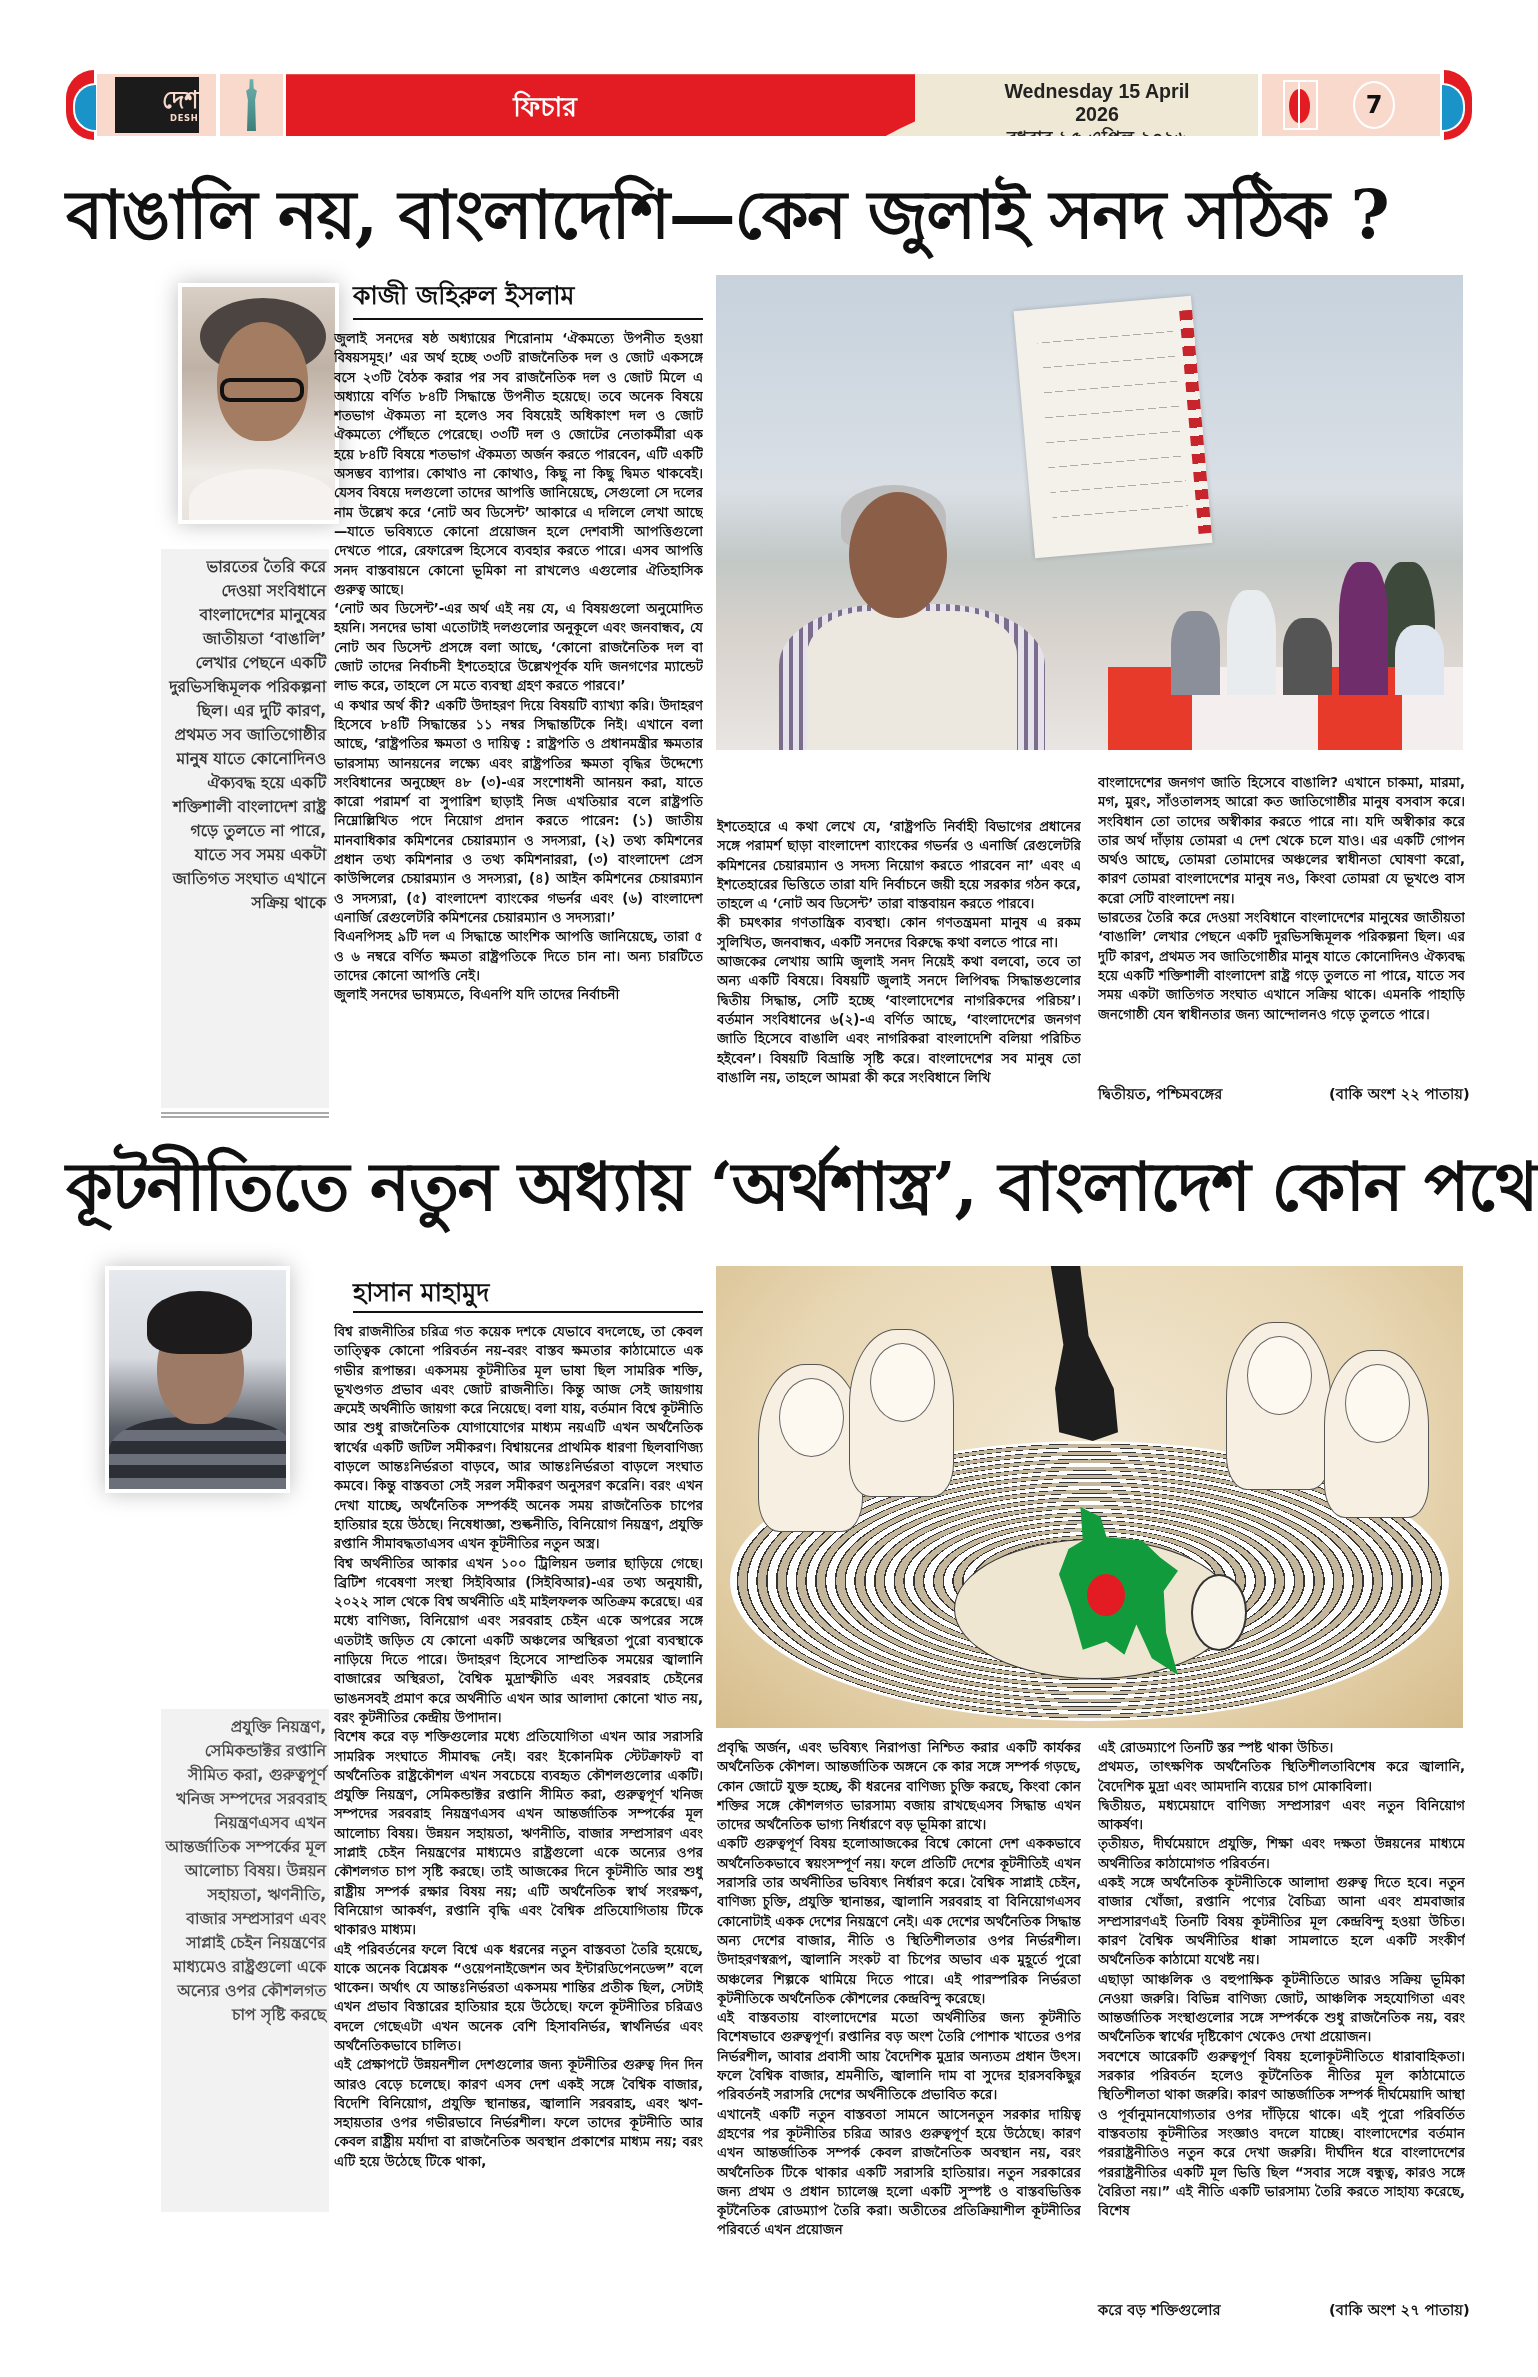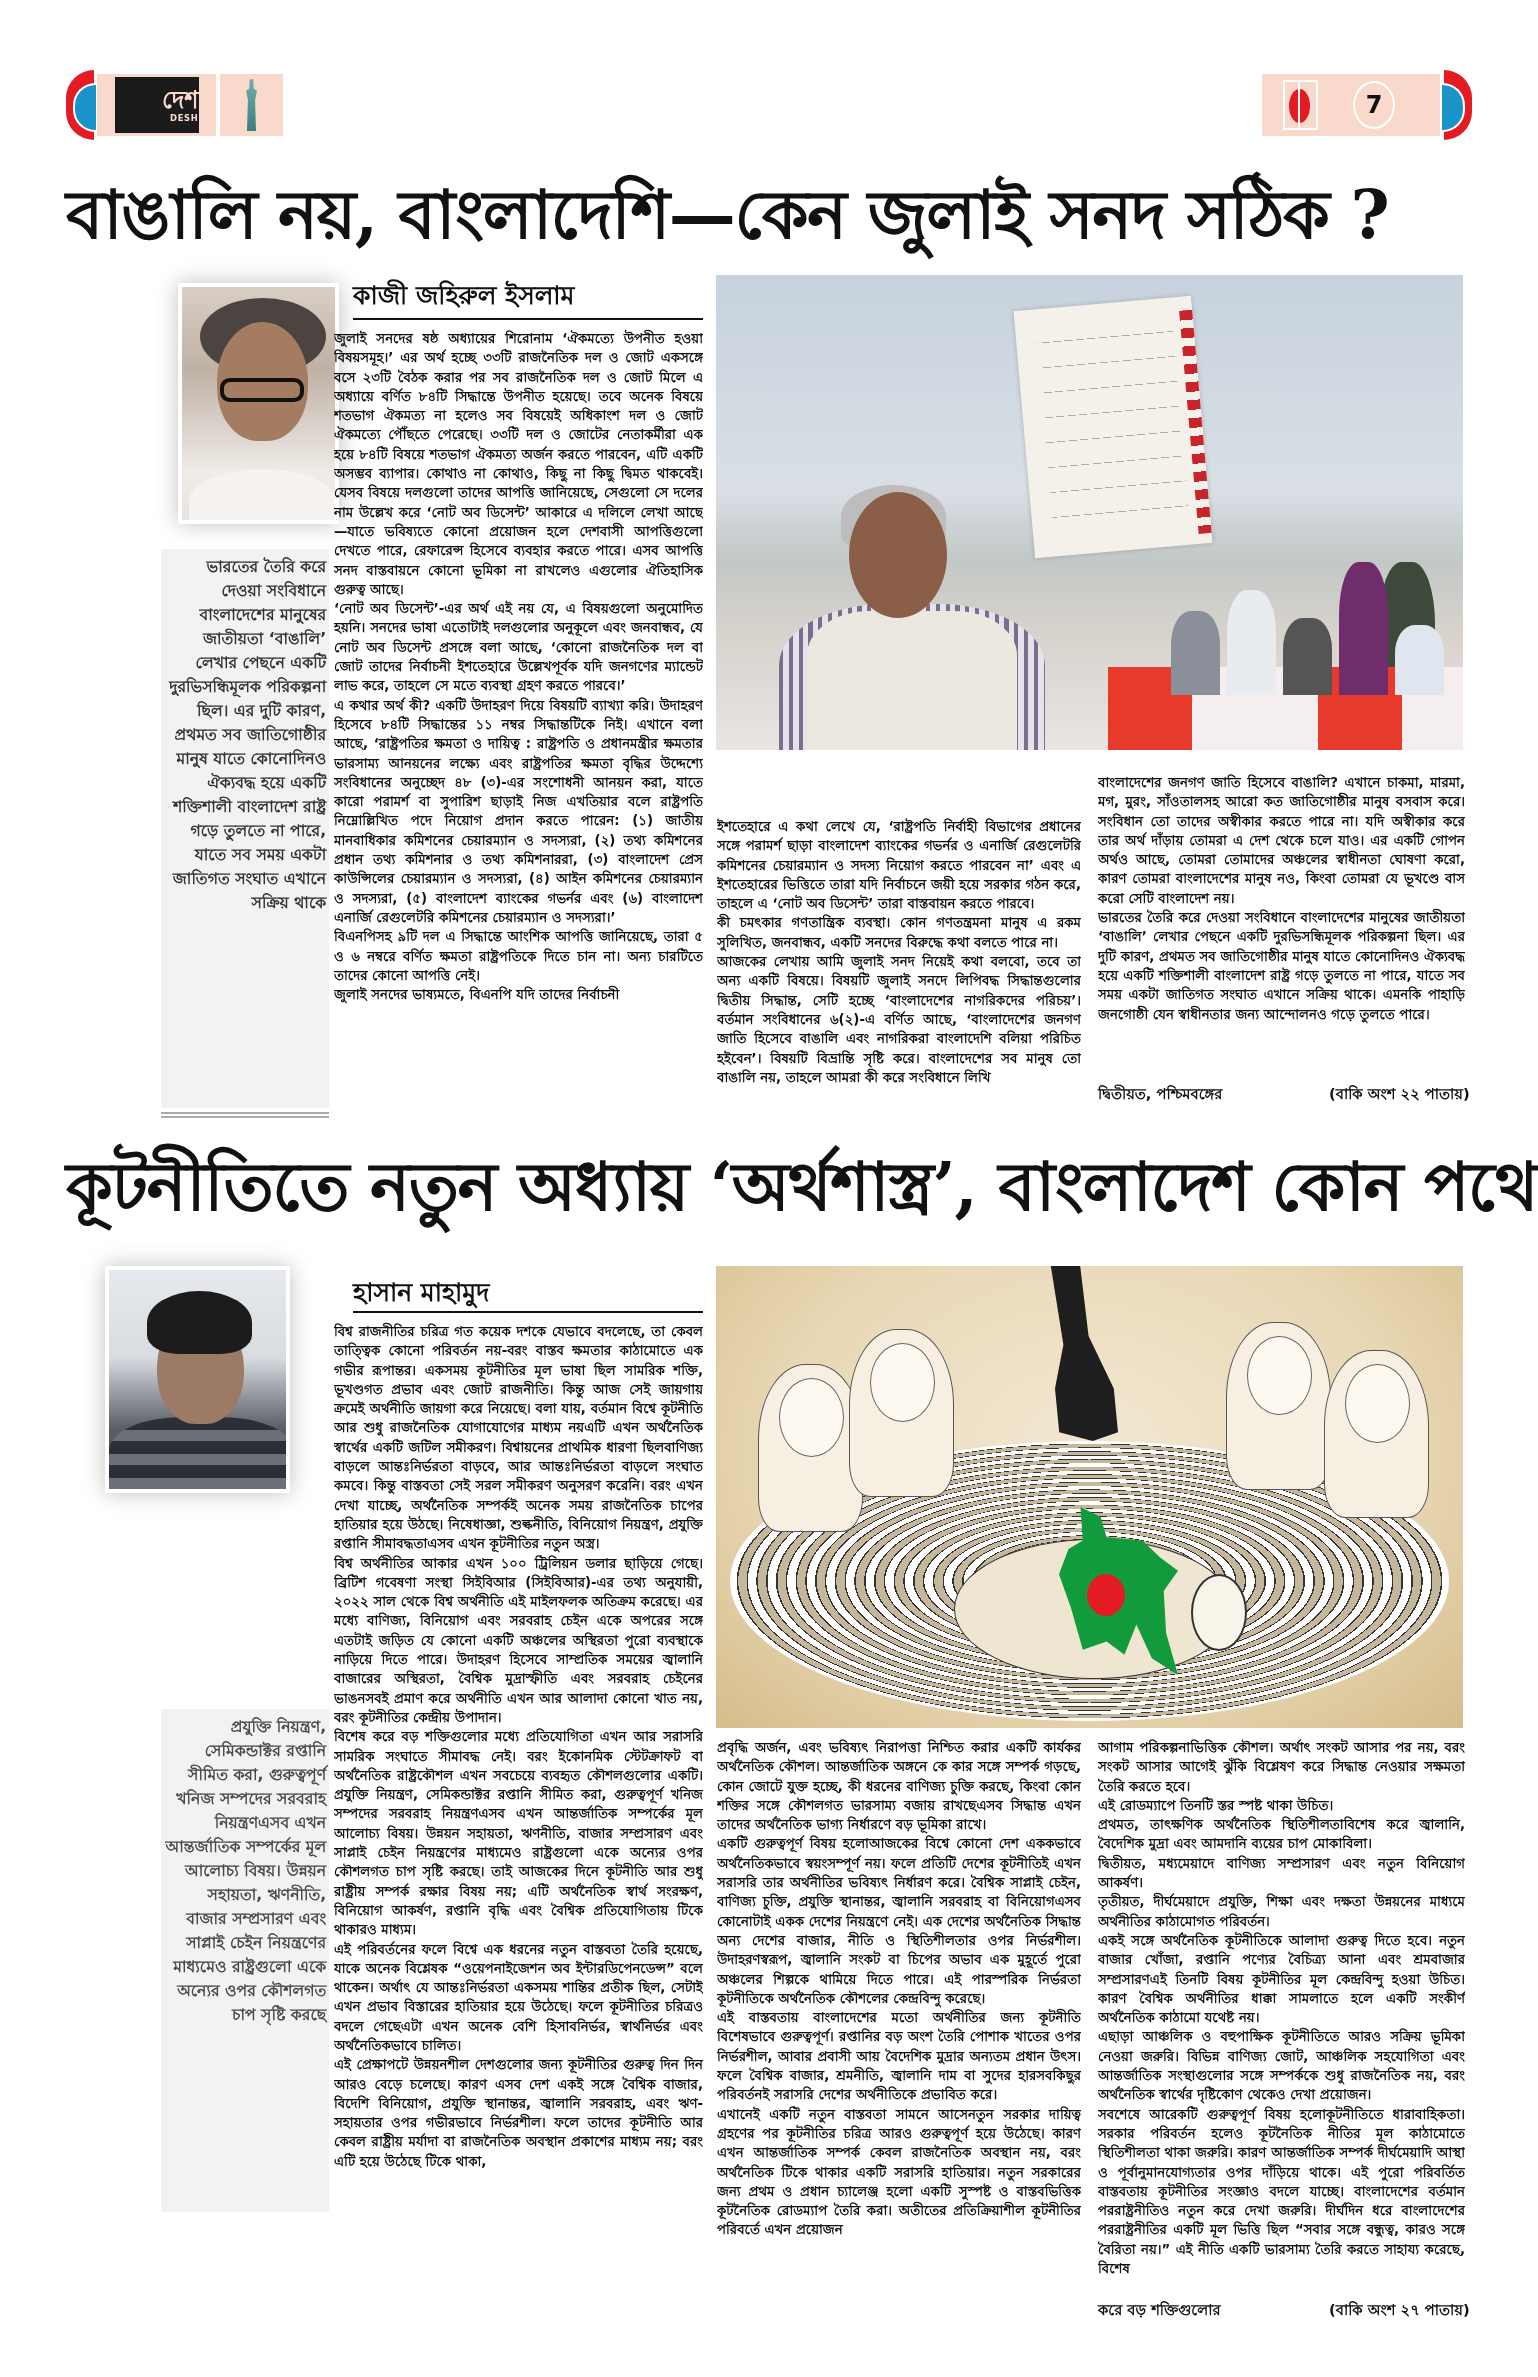--- a/index.html
+++ b/index.html
@@ -111,20 +111,28 @@
   <div class="cap-left"></div>
   <div class="logo-box">
     <div class="logo">
       <span>দেশ</span>
       <small>DESH</small>
     </div>
   </div>
   <div class="statue-box">
     <div class="statue"></div>
   </div>
+  <div class="section-band">
+    <div class="section-red"></div>
+    <div class="section-label">ফিচার</div>
+    <div class="date-block">
+      <div class="date-en">Wednesday 15 April 2026</div>
+      <div class="date-bn">বুধবার ১৫ এপ্রিল ২০২৬</div>
+    </div>
+  </div>
   <div class="page-box">
     <div class="flag-icon"></div>
     <div class="page-num">7</div>
   </div>
   <div class="cap-right"></div>
 </header>
 
 <h1 class="headline headline-1">বাঙালি নয়, বাংলাদেশি—কেন জুলাই সনদ সঠিক ?</h1>
 
 <div class="author-photo photo-1">
@@ -216,21 +224,20 @@
   <div class="compass"></div>
 </div>
 
 <div class="col a2-c2">
   <p>প্রবৃদ্ধি অর্জন, এবং ভবিষ্যৎ নিরাপত্তা নিশ্চিত করার একটি কার্যকর অর্থনৈতিক কৌশল। আন্তর্জাতিক অঙ্গনে কে কার সঙ্গে সম্পর্ক গড়ছে, কোন জোটে যুক্ত হচ্ছে, কী ধরনের বাণিজ্য চুক্তি করছে, কিংবা কোন শক্তির সঙ্গে কৌশলগত ভারসাম্য বজায় রাখছেএসব সিদ্ধান্ত এখন তাদের অর্থনৈতিক ভাগ্য নির্ধারণে বড় ভূমিকা রাখে।</p>
   <p>একটি গুরুত্বপূর্ণ বিষয় হলোআজকের বিশ্বে কোনো দেশ এককভাবে অর্থনৈতিকভাবে স্বয়ংসম্পূর্ণ নয়। ফলে প্রতিটি দেশের কূটনীতিই এখন সরাসরি তার অর্থনীতির ভবিষ্যৎ নির্ধারণ করে। বৈশ্বিক সাপ্লাই চেইন, বাণিজ্য চুক্তি, প্রযুক্তি স্থানান্তর, জ্বালানি সরবরাহ বা বিনিয়োগএসব কোনোটাই একক দেশের নিয়ন্ত্রণে নেই। এক দেশের অর্থনৈতিক সিদ্ধান্ত অন্য দেশের বাজার, নীতি ও স্থিতিশীলতার ওপর নির্ভরশীল। উদাহরণস্বরূপ, জ্বালানি সংকট বা চিপের অভাব এক মুহূর্তে পুরো অঞ্চলের শিল্পকে থামিয়ে দিতে পারে। এই পারস্পরিক নির্ভরতা কূটনীতিকে অর্থনৈতিক কৌশলের কেন্দ্রবিন্দু করেছে।</p>
   <p>এই বাস্তবতায় বাংলাদেশের মতো অর্থনীতির জন্য কূটনীতি বিশেষভাবে গুরুত্বপূর্ণ। রপ্তানির বড় অংশ তৈরি পোশাক খাতের ওপর নির্ভরশীল, আবার প্রবাসী আয় বৈদেশিক মুদ্রার অন্যতম প্রধান উৎস। ফলে বৈশ্বিক বাজার, শ্রমনীতি, জ্বালানি দাম বা সুদের হারসবকিছুর পরিবর্তনই সরাসরি দেশের অর্থনীতিকে প্রভাবিত করে।</p>
   <p>এখানেই একটি নতুন বাস্তবতা সামনে আসেনতুন সরকার দায়িত্ব গ্রহণের পর কূটনীতির চরিত্র আরও গুরুত্বপূর্ণ হয়ে উঠেছে। কারণ এখন আন্তর্জাতিক সম্পর্ক কেবল রাজনৈতিক অবস্থান নয়, বরং অর্থনৈতিক টিকে থাকার একটি সরাসরি হাতিয়ার। নতুন সরকারের জন্য প্রথম ও প্রধান চ্যালেঞ্জ হলো একটি সুস্পষ্ট ও বাস্তবভিত্তিক কূটনৈতিক রোডম্যাপ তৈরি করা। অতীতের প্রতিক্রিয়াশীল কূটনীতির পরিবর্তে এখন প্রয়োজন</p>
 </div>
 <div class="col a2-c3">
-  <p>আগাম পরিকল্পনাভিত্তিক কৌশল। অর্থাৎ সংকট আসার পর নয়, বরং সংকট আসার আগেই ঝুঁকি বিশ্লেষণ করে সিদ্ধান্ত নেওয়ার সক্ষমতা তৈরি করতে হবে।</p>
   <p>এই রোডম্যাপে তিনটি স্তর স্পষ্ট থাকা উচিত।</p>
   <p>প্রথমত, তাৎক্ষণিক অর্থনৈতিক স্থিতিশীলতাবিশেষ করে জ্বালানি, বৈদেশিক মুদ্রা এবং আমদানি ব্যয়ের চাপ মোকাবিলা।</p>
   <p>দ্বিতীয়ত, মধ্যমেয়াদে বাণিজ্য সম্প্রসারণ এবং নতুন বিনিয়োগ আকর্ষণ।</p>
   <p>তৃতীয়ত, দীর্ঘমেয়াদে প্রযুক্তি, শিক্ষা এবং দক্ষতা উন্নয়নের মাধ্যমে অর্থনীতির কাঠামোগত পরিবর্তন।</p>
   <p>একই সঙ্গে অর্থনৈতিক কূটনীতিকে আলাদা গুরুত্ব দিতে হবে। নতুন বাজার খোঁজা, রপ্তানি পণ্যের বৈচিত্র্য আনা এবং শ্রমবাজার সম্প্রসারণএই তিনটি বিষয় কূটনীতির মূল কেন্দ্রবিন্দু হওয়া উচিত। কারণ বৈশ্বিক অর্থনীতির ধাক্কা সামলাতে হলে একটি সংকীর্ণ অর্থনৈতিক কাঠামো যথেষ্ট নয়।</p>
   <p>এছাড়া আঞ্চলিক ও বহুপাক্ষিক কূটনীতিতে আরও সক্রিয় ভূমিকা নেওয়া জরুরি। বিভিন্ন বাণিজ্য জোট, আঞ্চলিক সহযোগিতা এবং আন্তর্জাতিক সংস্থাগুলোর সঙ্গে সম্পর্ককে শুধু রাজনৈতিক নয়, বরং অর্থনৈতিক স্বার্থের দৃষ্টিকোণ থেকেও দেখা প্রয়োজন।</p>
   <p>সবশেষে আরেকটি গুরুত্বপূর্ণ বিষয় হলোকূটনীতিতে ধারাবাহিকতা। সরকার পরিবর্তন হলেও কূটনৈতিক নীতির মূল কাঠামোতে স্থিতিশীলতা থাকা জরুরি। কারণ আন্তর্জাতিক সম্পর্ক দীর্ঘমেয়াদি আস্থা ও পূর্বানুমানযোগ্যতার ওপর দাঁড়িয়ে থাকে। এই পুরো পরিবর্তিত বাস্তবতায় কূটনীতির সংজ্ঞাও বদলে যাচ্ছে। বাংলাদেশের বর্তমান পররাষ্ট্রনীতিও নতুন করে দেখা জরুরি। দীর্ঘদিন ধরে বাংলাদেশের পররাষ্ট্রনীতির একটি মূল ভিত্তি ছিল “সবার সঙ্গে বন্ধুত্ব, কারও সঙ্গে বৈরিতা নয়।” এই নীতি একটি ভারসাম্য তৈরি করতে সাহায্য করেছে, বিশেষ</p>
 </div>
 <div class="continued cont-2-left">করে বড় শক্তিগুলোর</div>
 <div class="continued cont-2-right">(বাকি অংশ ২৭ পাতায়)</div>

